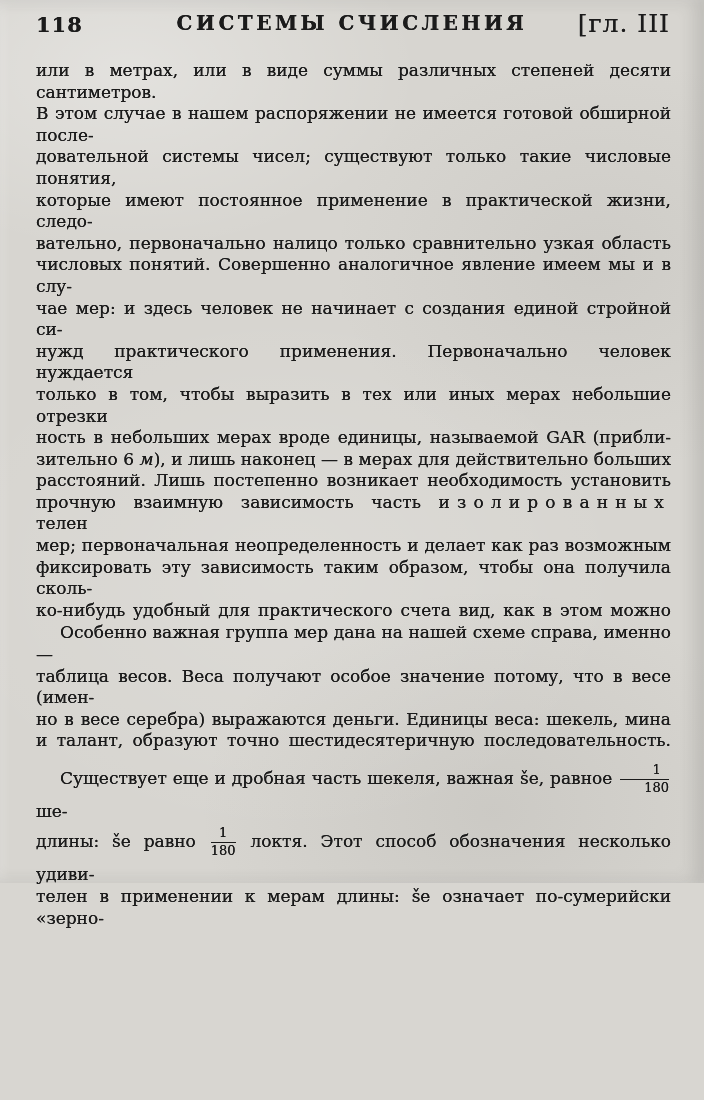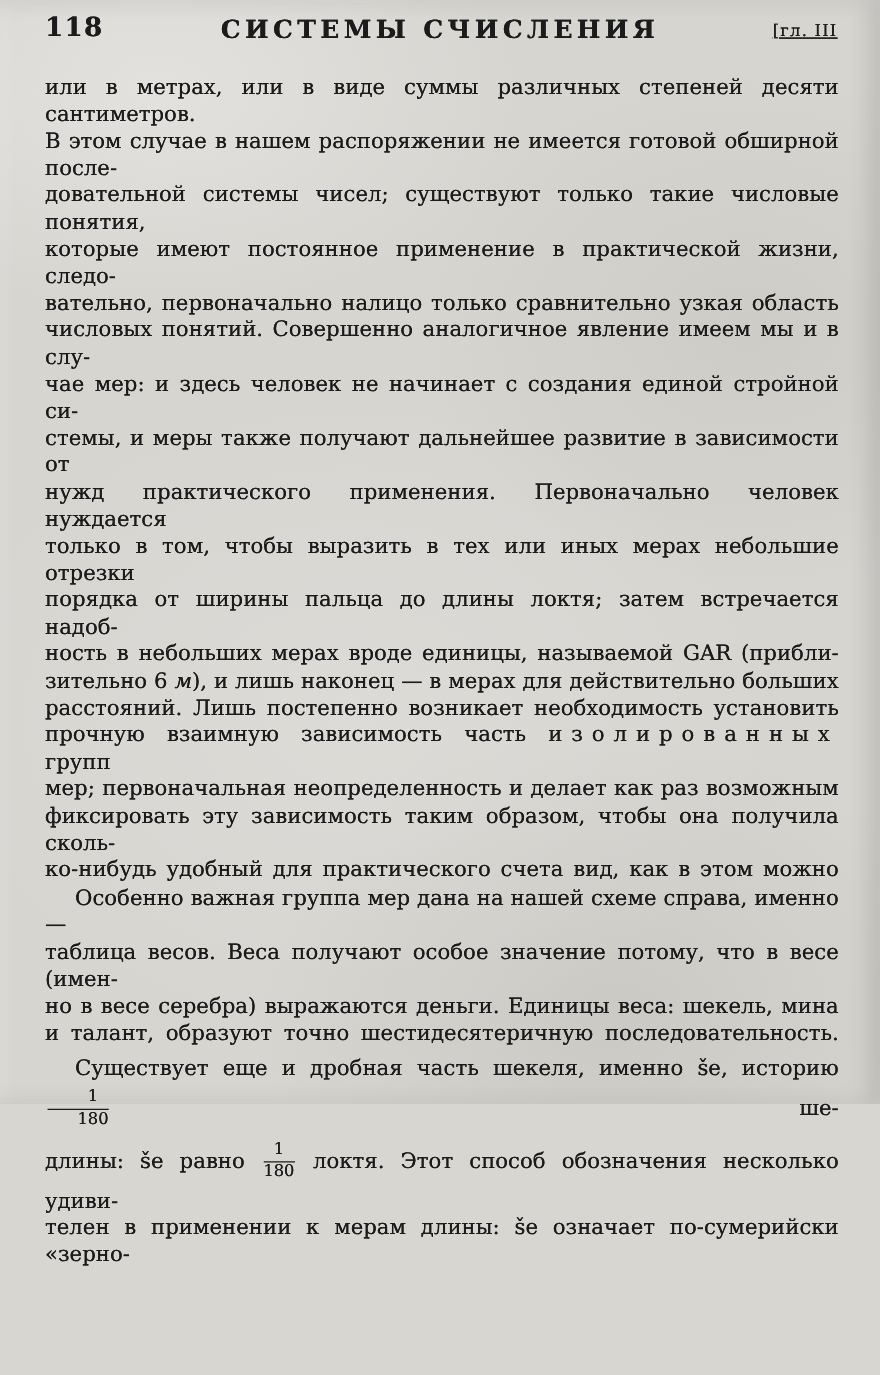--- a/index.html
+++ b/index.html
@@ -24,21 +24,21 @@
     position:relative;
     display:flex;justify-content:space-between;align-items:baseline;
     padding:9px 34px 0 36px;
     height:30px;
   }
   .pagenum{font-size:21px;font-weight:bold;letter-spacing:1px;}
   .title{
     position:absolute;left:0;right:0;top:11px;
     text-align:center;font-weight:bold;font-size:20px;letter-spacing:3.5px;
   }
-  .chapter{font-size:13px;letter-spacing:1px;text-decoration:underline;}
+  .chapter{font-size:25px;letter-spacing:1px;}
   .bodytext{
     padding:21px 33px 0 36px;
     font-size:17px;
     line-height:21.6px;
   }
   .para{margin:0;}
   .para:nth-child(2){margin-top:1px;}
   .para:nth-child(3){margin-top:7px;}
   .para:nth-child(4){margin-top:17px;}
   .line{
@@ -70,37 +70,35 @@
   </div>
   <div class="bodytext">
       <div class="para">
         <div class="line"><span>или в метрах, или в виде суммы различных степеней десяти сантиметров.</span></div>
         <div class="line"><span>В этом случае в нашем распоряжении не имеется готовой обширной после-</span></div>
         <div class="line"><span>довательной системы чисел; существуют только такие числовые понятия,</span></div>
         <div class="line"><span>которые имеют постоянное применение в практической жизни, следо-</span></div>
         <div class="line"><span>вательно, первоначально налицо только сравнительно узкая область</span></div>
         <div class="line"><span>числовых понятий. Совершенно аналогичное явление имеем мы и в слу-</span></div>
         <div class="line"><span>чае мер: и здесь человек не начинает с создания единой стройной си-</span></div>
-        <div class="line"><span>стемы, и меры также получают дальнейшее развитие в зависимости от</span></div>
         <div class="line"><span>нужд практического применения. Первоначально человек нуждается</span></div>
         <div class="line"><span>только в том, чтобы выразить в тех или иных мерах небольшие отрезки</span></div>
-        <div class="line"><span>порядка от ширины пальца до длины локтя; затем встречается надоб-</span></div>
         <div class="line"><span>ность в небольших мерах вроде единицы, называемой GAR (прибли-</span></div>
         <div class="line"><span>зительно 6 </span><span class="it">м</span><span>), и лишь наконец — в мерах для действительно больших</span></div>
         <div class="line"><span>расстояний. Лишь постепенно возникает необходимость установить</span></div>
-        <div class="line"><span>прочную взаимную зависимость часть </span><span class="ls">изолированных</span><span> групп</span></div>
+        <div class="line"><span>прочную взаимную зависимость часть </span><span class="ls">изолированных</span><span> телен</span></div>
         <div class="line"><span>мер; первоначальная неопределенность и делает как раз возможным</span></div>
         <div class="line"><span>фиксировать эту зависимость таким образом, чтобы она получила сколь-</span></div>
         <div class="line"><span>ко-нибудь удобный для практического счета вид, как в этом можно</span></div>
       </div>
       <div class="para">
         <div class="line indent"><span>Особенно важная группа мер дана на нашей схеме справа, именно—</span></div>
         <div class="line"><span>таблица весов. Веса получают особое значение потому, что в весе (имен-</span></div>
         <div class="line"><span>но в весе серебра) выражаются деньги. Единицы веса: шекель, мина</span></div>
         <div class="line"><span>и талант, образуют точно шестидесятеричную последовательность.</span></div>
       </div>
       <div class="para">
-        <div class="line indent"><span>Существует еще и дробная часть шекеля, именно še, историю </span><span class="frac"><span class="num">1</span><span class="den">180</span></span><span> ше-</span></div>
+        <div class="line indent"><span>Существует еще и дробная часть шекеля, важная še, равное </span><span class="frac"><span class="num">1</span><span class="den">180</span></span><span> ше-</span></div>
         <div class="line"><span>длины: še равно </span><span class="frac"><span class="num">1</span><span class="den">180</span></span><span> локтя. Этот способ обозначения несколько удиви-</span></div>
         <div class="line"><span>телен в применении к мерам длины: še означает по-сумерийски «зерно-</span></div>
       </div>
     </div>
 </div>
 
 </body></html>

